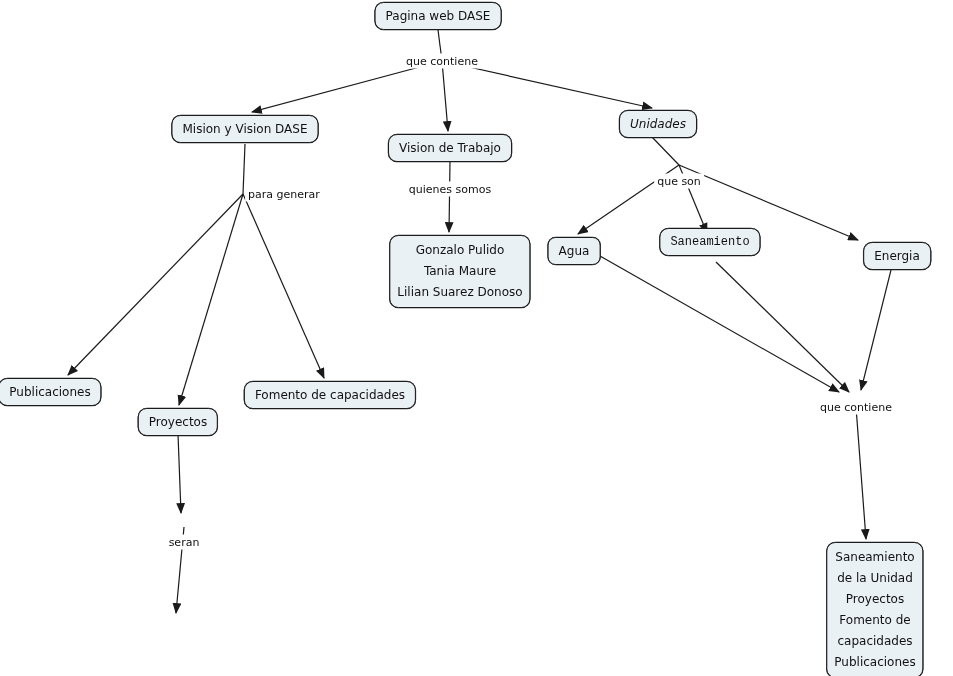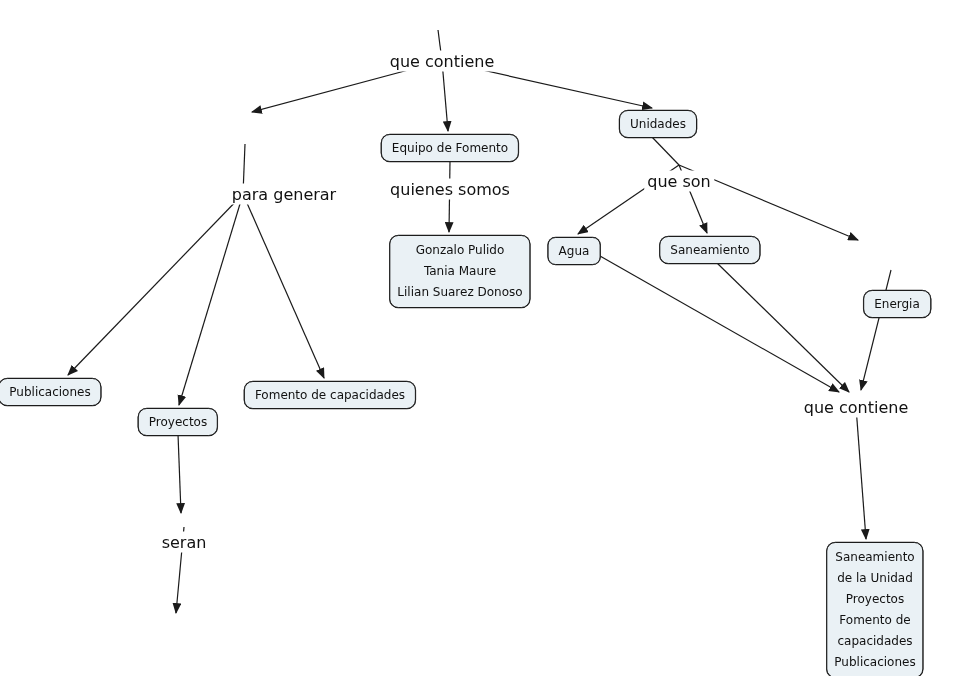--- a/index.html
+++ b/index.html
@@ -45,21 +45,21 @@
     line-height: 21px;
     padding: 4px 7px;
     margin-left: 8px;
   }
   .link-label {
     position: absolute;
     z-index: 2;
     transform: translate(-50%, -50%);
     background: var(--bg);
     padding: 1px 3px;
-    font-size: 16px;
+    font-size: 11px;
     color: var(--text-color);
     white-space: nowrap;
   }
   line { stroke: var(--line-color); stroke-width: 1.2; }
 </style>
 </head>
 <body>
 
 <div id="canvas">
 
@@ -91,28 +91,30 @@
     <line x1="600" y1="256" x2="839" y2="392" marker-end="url(#arrow)"></line>
     <line x1="716" y1="262" x2="849" y2="392" marker-end="url(#arrow)"></line>
     <line x1="891" y1="270" x2="861" y2="390" marker-end="url(#arrow)"></line>
 
     <line x1="856" y1="407" x2="866" y2="539" marker-end="url(#arrow)"></line>
 
     <line x1="178" y1="434" x2="181" y2="513" marker-end="url(#arrow)"></line>
     <line x1="184" y1="527" x2="176" y2="613" marker-end="url(#arrow)"></line>
   </svg>
 
-  <div class="node" style="left:450px; top:134px;">Equipo de Fomento</div>
-  <div class="node" style="left:658px; top:110px;">Unidades</div>
+  <div class="node" style="left:438px; top:2px;">Pagina web DASE</div>
+  <div class="node" style="left:245px; top:115px;">Mision y Vision DASE</div>
+  <div class="node" style="left:450px; top:134px;">Vision de Trabajo</div>
+  <div class="node" style="left:658px; top:110px;font-style:italic;">Unidades</div>
   <div class="node multiline" style="left:452px; top:235px;">Gonzalo Pulido
 Tania Maure
 Lilian Suarez Donoso</div>
   <div class="node" style="left:574px; top:237px;border-radius:8px;">Agua</div>
-  <div class="node" style="left:710px; top:236px;">Saneamiento</div>
-  <div class="node" style="left:897px; top:242px;margin-top:48px;">Energia</div>
+  <div class="node" style="left:710px; top:228px;font-family:Liberation Mono, monospace;">Saneamiento</div>
+  <div class="node" style="left:897px; top:242px;">Energia</div>
   <div class="node" style="left:50px; top:378px;">Publicaciones</div>
   <div class="node" style="left:178px; top:408px;">Proyectos</div>
   <div class="node" style="left:330px; top:381px;">Fomento de capacidades</div>
   <div class="node multiline" style="left:867px; top:542px;">Saneamiento de la Unidad
 Proyectos
 Fomento de capacidades
 Publicaciones</div>
 
   <div class="link-label" style="left:442px; top:61px;">que contiene</div>
   <div class="link-label" style="left:243px; top:194px;margin-left:41px;">para generar</div>

